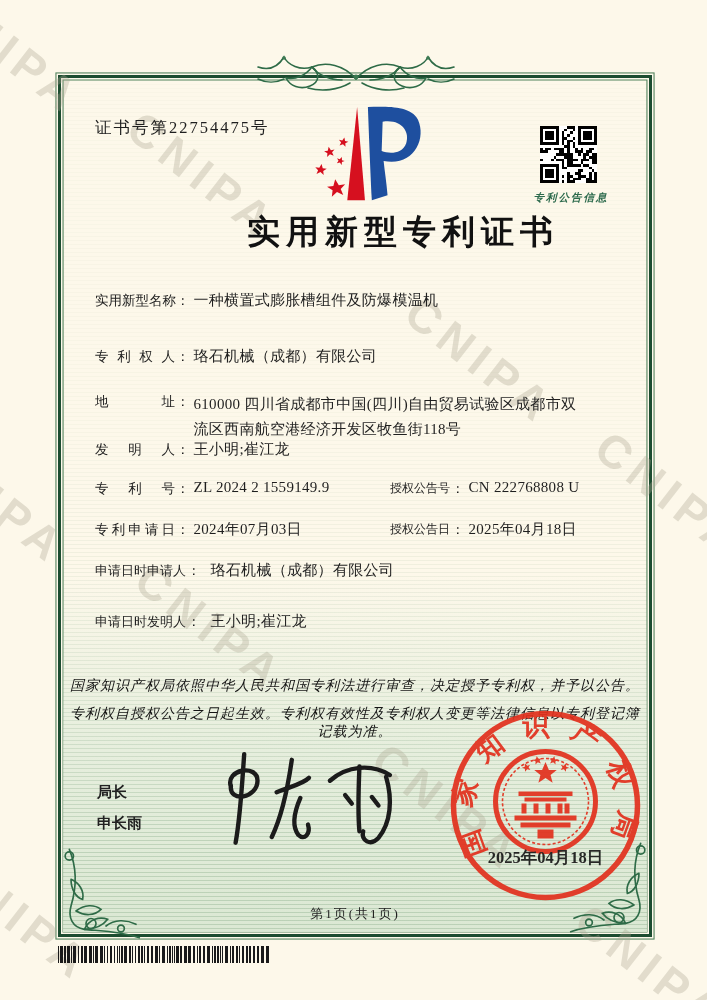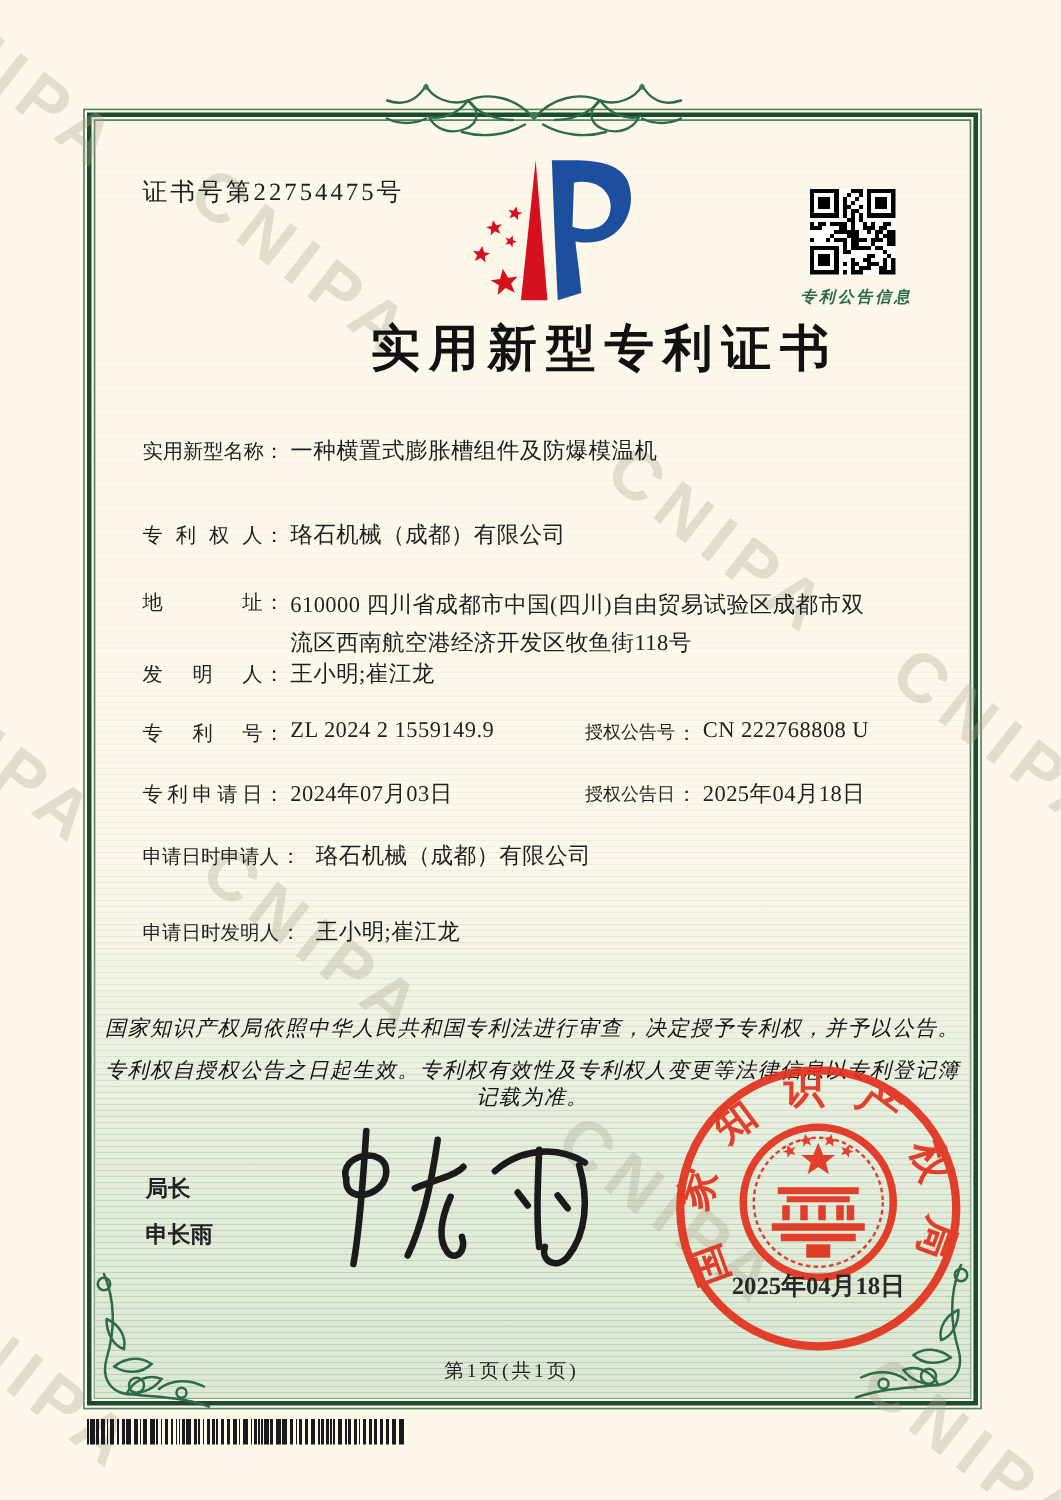--- a/index.html
+++ b/index.html
@@ -88,21 +88,21 @@
   .signoff{
     left:97px;font-size:15px;font-weight:600;
     font-family:"Liberation Sans","DejaVu Sans",sans-serif;color:#222;
   }
   .autograph{left:208px;top:742px;}
 
   .seal{left:448px;top:708px;z-index:6;}
   .seal text{font-family:"Liberation Serif","DejaVu Serif",serif;}
 
   .pageno{
-    left:44px;top:905px;width:594px;text-align:center;
+    left:58px;top:905px;width:594px;text-align:center;
     font-size:13px;letter-spacing:2px;
   }
   .barcode{left:58px;top:946px;}
 
   .orn-top{left:250px;top:53px;z-index:2;}
   .orn-bl{left:56px;top:846px;z-index:5;}
   .orn-br{left:554px;top:840px;z-index:5;transform:scaleX(-1);}
 
   svg{display:block;}
 </style>

